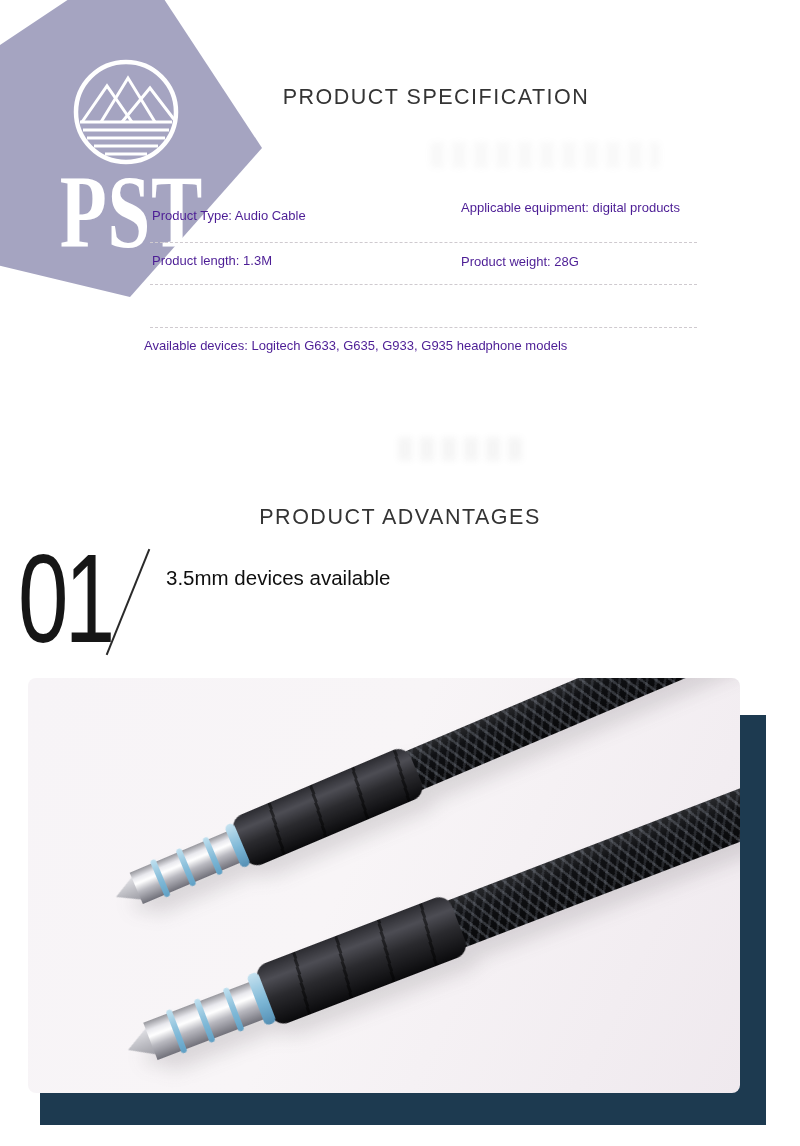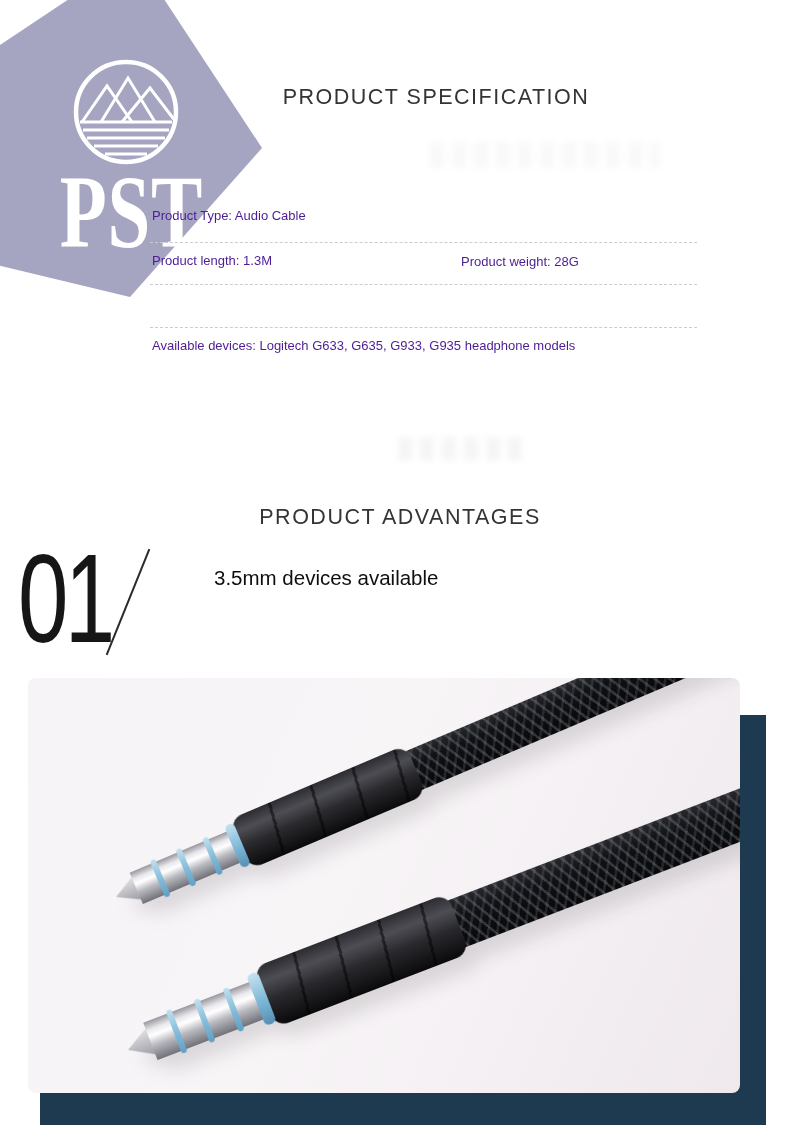--- a/index.html
+++ b/index.html
@@ -24,21 +24,21 @@
   #adv-title{top:505px;}
   
   .spec-cell{position:absolute;font-size:13px;color:#4c1d95;line-height:1.15;}
   .divider{position:absolute;left:150px;width:547px;border-top:1px dashed #cfcacf;height:0;}
   
   #adv-number{
     position:absolute;left:18px;top:536px;font-size:126px;line-height:1;font-weight:400;
     color:#161616;letter-spacing:-5px;transform:scaleX(.72);transform-origin:left top;
   }
   #adv-slash{position:absolute;left:127px;top:545px;width:2px;height:114px;background:#2a2a2a;transform:rotate(22deg);}
-  #adv-heading{position:absolute;left:166px;top:566px;font-size:20.5px;color:#0f0f0f;margin-left:48px;}
+  #adv-heading{position:absolute;left:166px;top:566px;font-size:20.5px;color:#0f0f0f;}
   #adv-desc{position:absolute;left:166px;top:599px;width:580px;font-size:15.5px;line-height:1.27;color:#1c1c1c;}
   
   .smudge{position:absolute;border-radius:4px;filter:blur(3px);
     background:repeating-linear-gradient(90deg,#8a8a8a 0 14px,transparent 14px 22px);}
   #smudge-1{left:430px;top:142px;width:230px;height:26px;opacity:.05;}
   #smudge-2{left:398px;top:437px;width:125px;height:24px;opacity:.08;}
   
   #navy-rect{position:absolute;left:40px;top:715px;width:726px;height:410px;background:#1d3a50;}
   #photo{
     position:absolute;left:28px;top:678px;width:712px;height:415px;border-radius:8px;
@@ -105,29 +105,30 @@
     </g>
   </svg>
   <div id="brand-text">PST</div>
 
   <div class="smudge" id="smudge-1"></div>
   <div class="smudge" id="smudge-2"></div>
 
   <div class="section-title" id="spec-title">PRODUCT SPECIFICATION</div>
 
   <div class="spec-cell" style="left:152px;top:209px;">Product Type: Audio Cable</div>
+  <div class="spec-cell" style="left:461px;top:201px;width:220px;">Applicable equipment: digital products</div>
   <div class="divider" style="top:242px;"></div>
 
   <div class="spec-cell" style="left:152px;top:254px;">Product length: 1.3M</div>
   <div class="spec-cell" style="left:461px;top:255px;">Product weight: 28G</div>
   <div class="divider" style="top:284px;"></div>
 
   <div class="divider" style="top:327px;"></div>
 
-  <div class="spec-cell" style="left:152px;top:339px;">Available devices: Logitech G633, G635, G933, G935 headphone models</div>
+  <div class="spec-cell" style="left:144px;top:339px;">Available devices: Logitech G633, G635, G933, G935 headphone models</div>
 
   <div class="section-title" id="adv-title">PRODUCT ADVANTAGES</div>
 
   <div id="adv-number">01</div>
   <div id="adv-slash"></div>
   <div id="adv-heading">3.5mm devices available</div>
 
   <div id="navy-rect"></div>
   <div id="photo">
 

